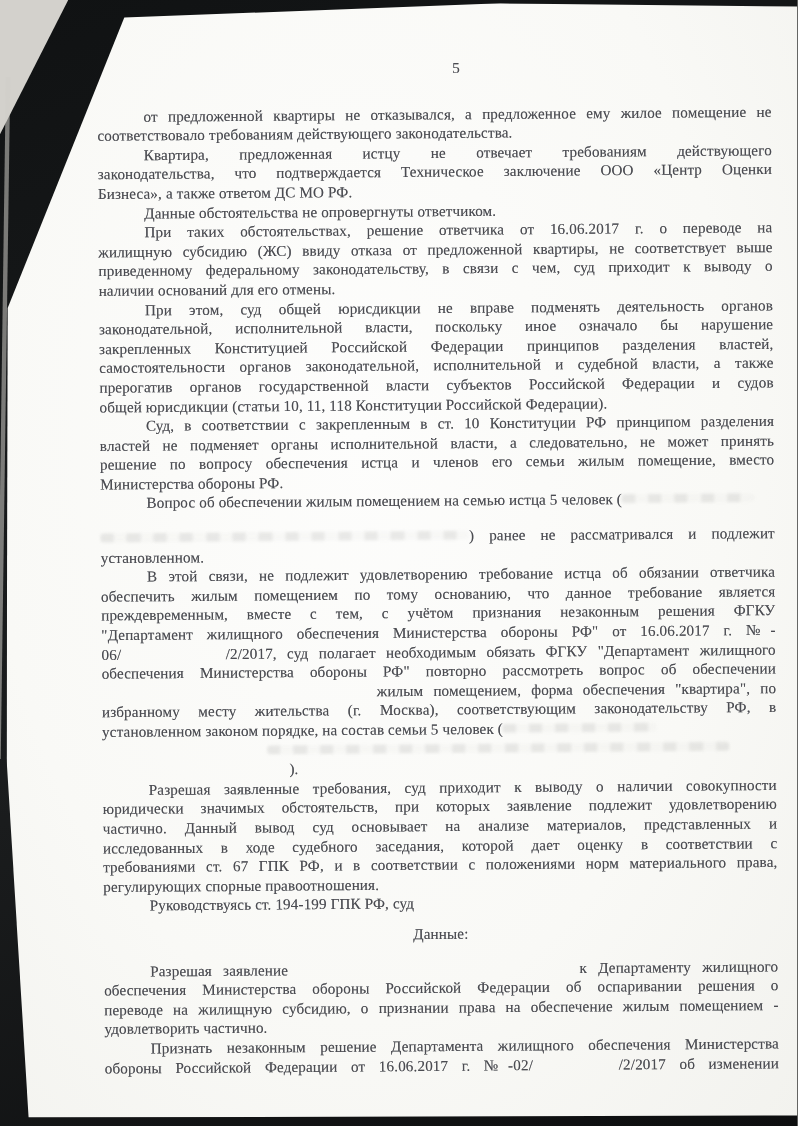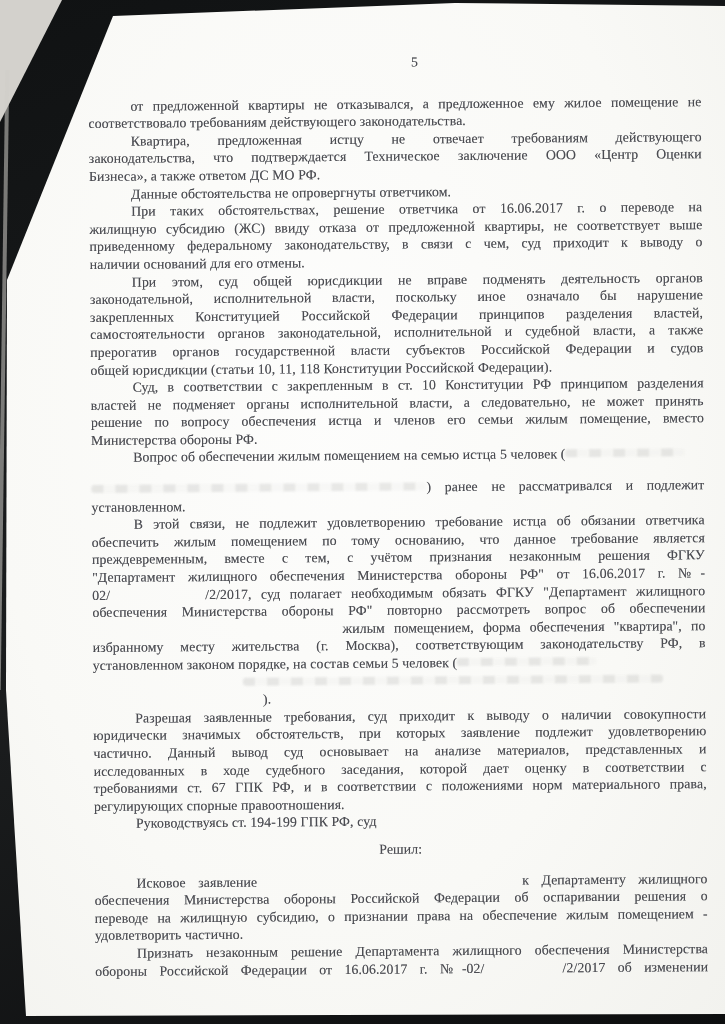--- a/index.html
+++ b/index.html
@@ -94,44 +94,44 @@
       <div>
         <div class="line l indent"><span>Вопрос об обеспечении жилым помещением на семью истца 5 человек (</span><span class="redact" style="width: 120px;"></span></div>
         <div class="line j" style="margin-top: 14px;"><span class="redact" style="width: 335px;"></span><span>) ранее не рассматривался и подлежит</span></div>
         <div class="line l"><span>установленном.</span></div>
       </div>
       <div>
         <div class="line j indent"><span>В этой связи, не подлежит удовлетворению требование истца об обязании ответчика</span></div>
         <div class="line j"><span>обеспечить жилым помещением по тому основанию, что данное требование является</span></div>
         <div class="line j"><span>преждевременным, вместе с тем, с учётом признания незаконным решения ФГКУ</span></div>
         <div class="line j"><span>"Департамент жилищного обеспечения Министерства обороны РФ" от 16.06.2017 г. №-</span></div>
-        <div class="line j"><span>02/</span><span class="gap" style="width: 95px;"></span><span>/2/2017, суд полагает необходимым обязать ФГКУ "Департамент жилищного</span></div>
+        <div class="line j"><span>06/</span><span class="gap" style="width: 95px;"></span><span>/2/2017, суд полагает необходимым обязать ФГКУ "Департамент жилищного</span></div>
         <div class="line j"><span>обеспечения Министерства обороны РФ" повторно рассмотреть вопрос об обеспечении</span></div>
         <div class="line j"><span class="gap" style="width: 250px;"></span><span>жилым помещением, форма обеспечения "квартира", по</span></div>
         <div class="line j"><span>избранному месту жительства (г. Москва), соответствующим законодательству РФ, в</span></div>
         <div class="line l"><span>установленном законом порядке, на состав семьи 5 человек (</span><span class="redact" style="width: 140px;"></span></div>
         <div class="line l"><span class="gap" style="width: 150px;"></span><span class="redact" style="width: 420px;"></span></div>
         <div class="line l"><span class="gap" style="width: 170px;"></span><span>).</span></div>
       </div>
       <div>
         <div class="line j indent"><span>Разрешая заявленные требования, суд приходит к выводу о наличии совокупности</span></div>
         <div class="line j"><span>юридически значимых обстоятельств, при которых заявление подлежит удовлетворению</span></div>
         <div class="line j"><span>частично. Данный вывод суд основывает на анализе материалов, представленных и</span></div>
         <div class="line j"><span>исследованных в ходе судебного заседания, которой дает оценку в соответствии с</span></div>
         <div class="line j"><span>требованиями ст. 67 ГПК РФ, и в соответствии с положениями норм материального права,</span></div>
         <div class="line l"><span>регулирующих спорные правоотношения.</span></div>
       </div>
       <div>
         <div class="line l indent"><span>Руководствуясь ст. 194-199 ГПК РФ, суд</span></div>
       </div>
       <div>
-        <div class="line c" style="margin-top: 10px;"><span>Решил:</span></div>
+        <div class="line c" style="margin-top: 10px;"><span>Данные:</span></div>
       </div>
       <div>
-        <div class="line j indent" style="margin-top: 14px;"><span>Исковое заявление</span><span class="gap" style="width: 265px;"></span><span>к Департаменту жилищного</span></div>
+        <div class="line j indent" style="margin-top: 14px;"><span>Разрешая заявление</span><span class="gap" style="width: 265px;"></span><span>к Департаменту жилищного</span></div>
         <div class="line j"><span>обеспечения Министерства обороны Российской Федерации об оспаривании решения о</span></div>
         <div class="line j"><span>переводе на жилищную субсидию, о признании права на обеспечение жилым помещением -</span></div>
         <div class="line l"><span>удовлетворить частично.</span></div>
       </div>
       <div>
         <div class="line j indent"><span>Признать незаконным решение Департамента жилищного обеспечения Министерства</span></div>
         <div class="line j"><span>обороны Российской Федерации от 16.06.2017 г. №-02/</span><span class="gap" style="width: 78px;"></span><span>/2/2017 об изменении</span></div>
       </div>
     </div>
 </div>

